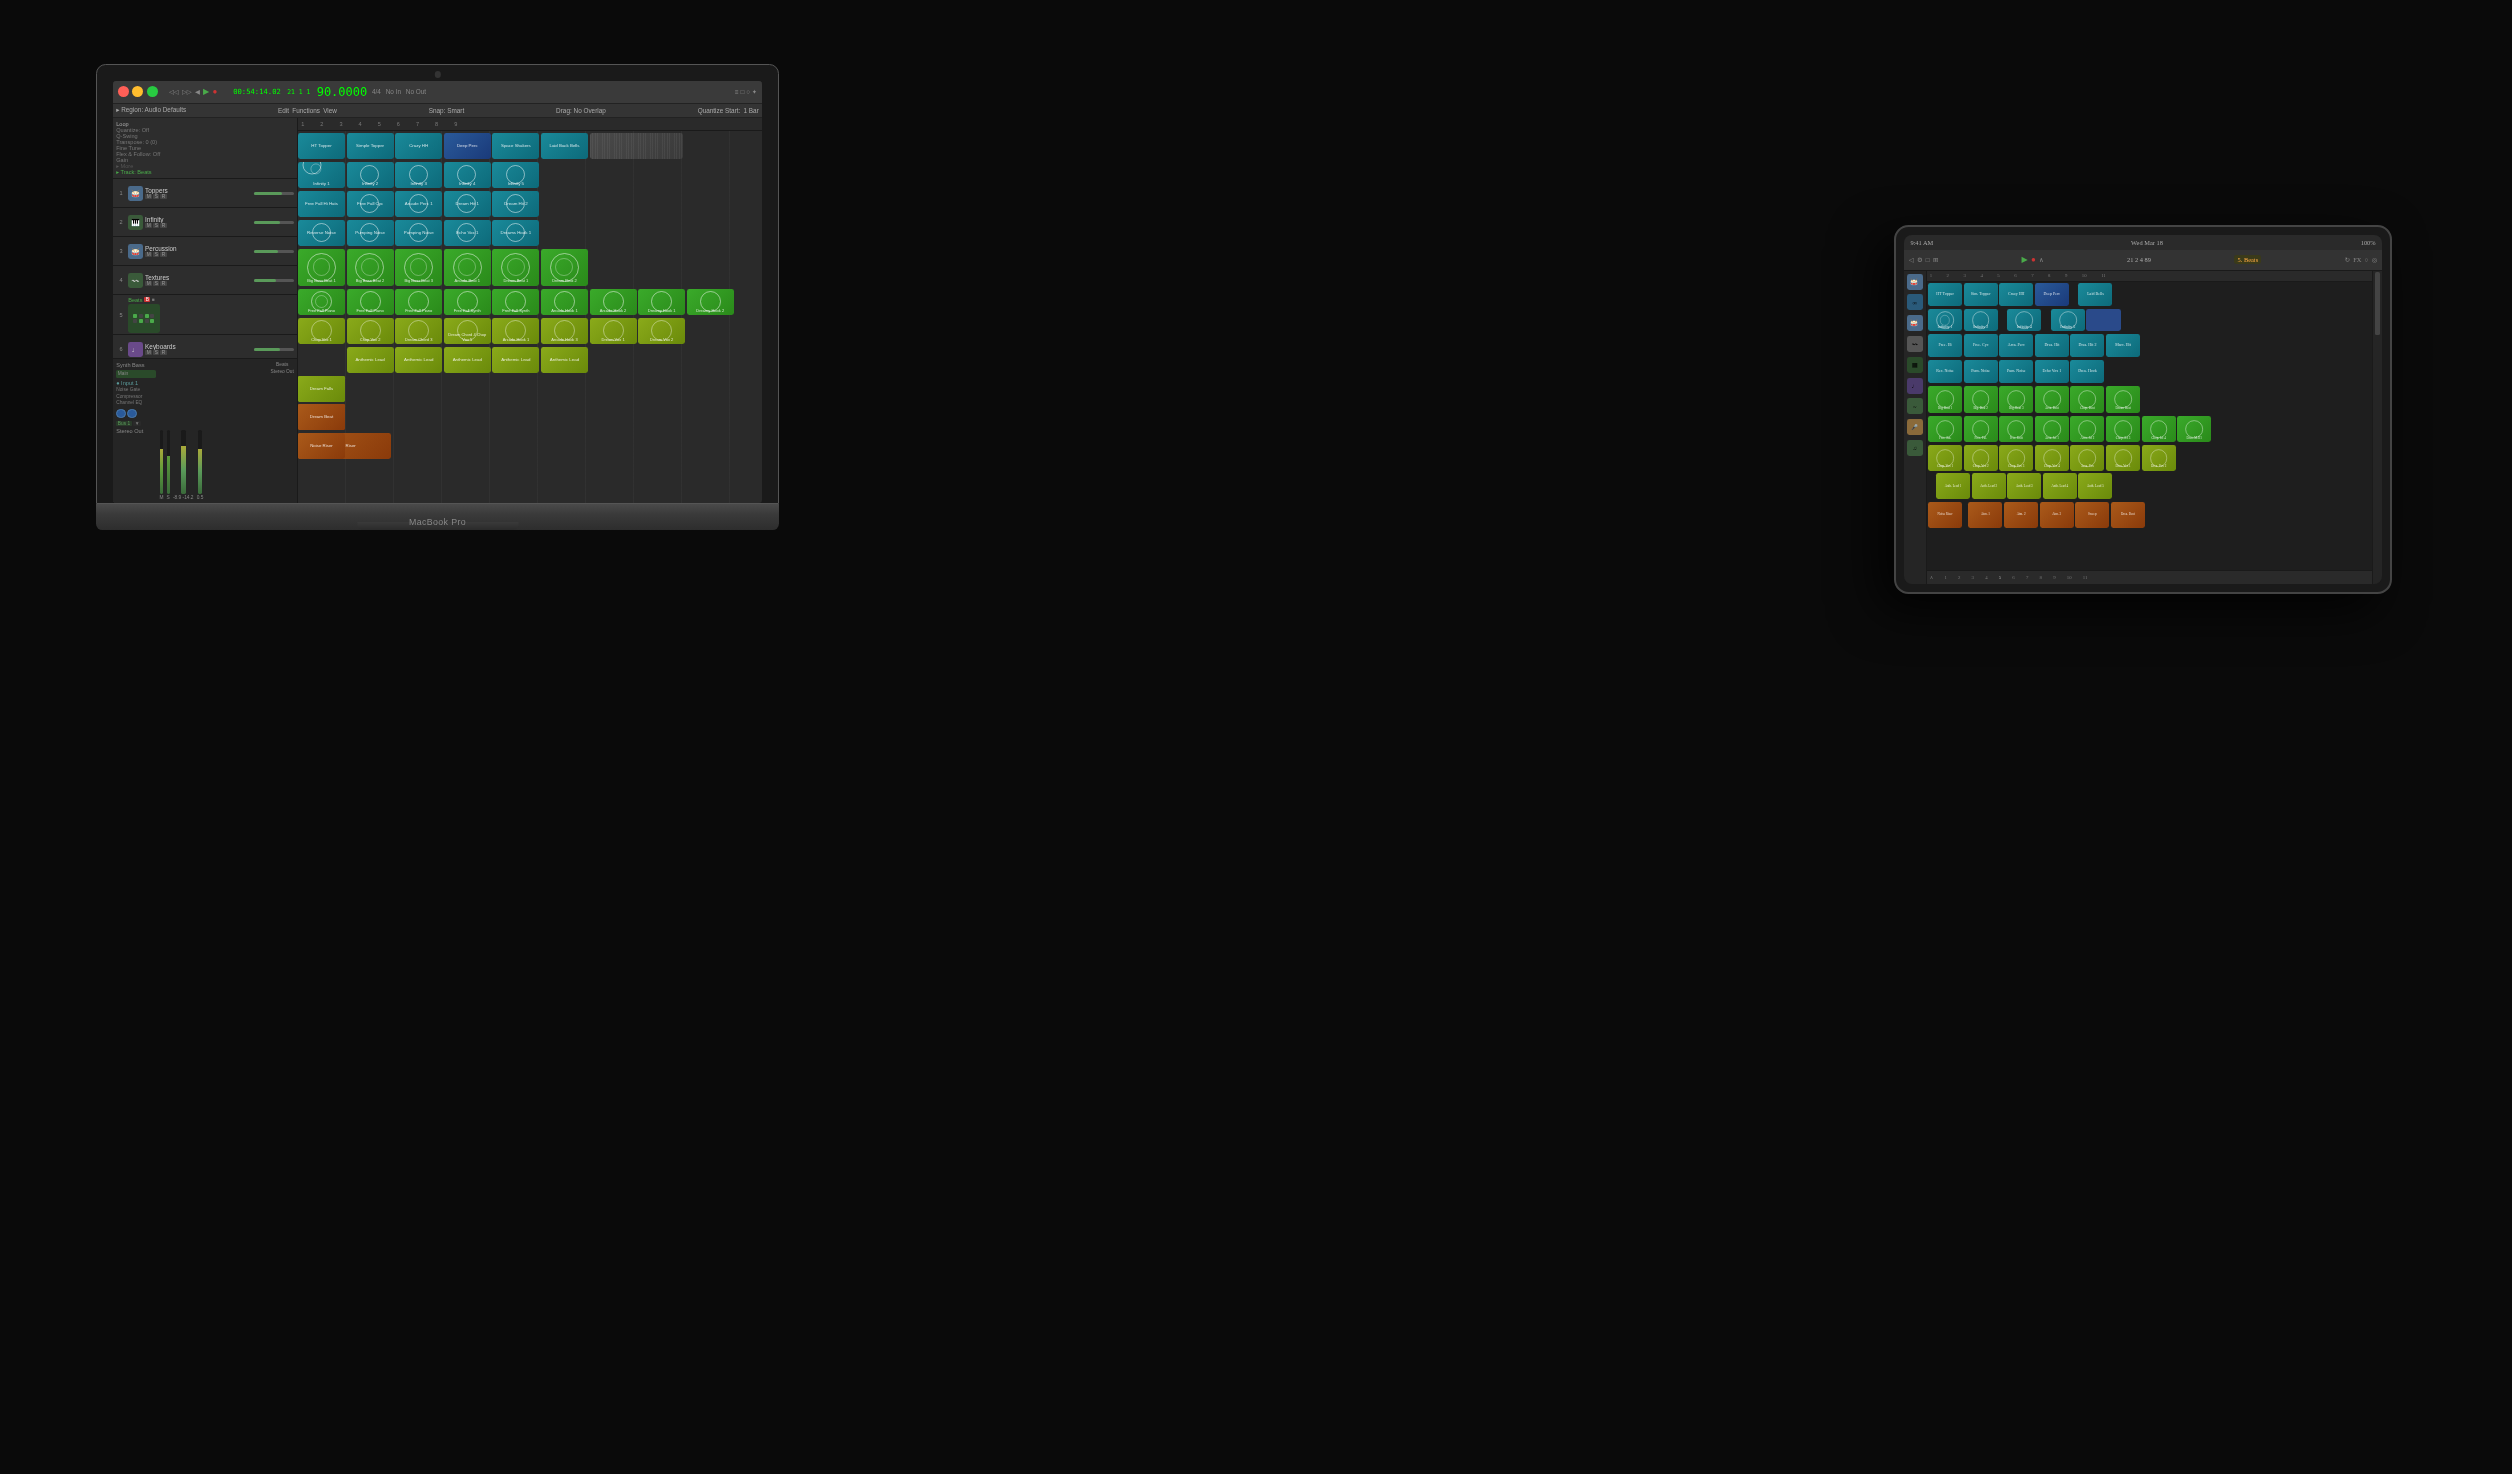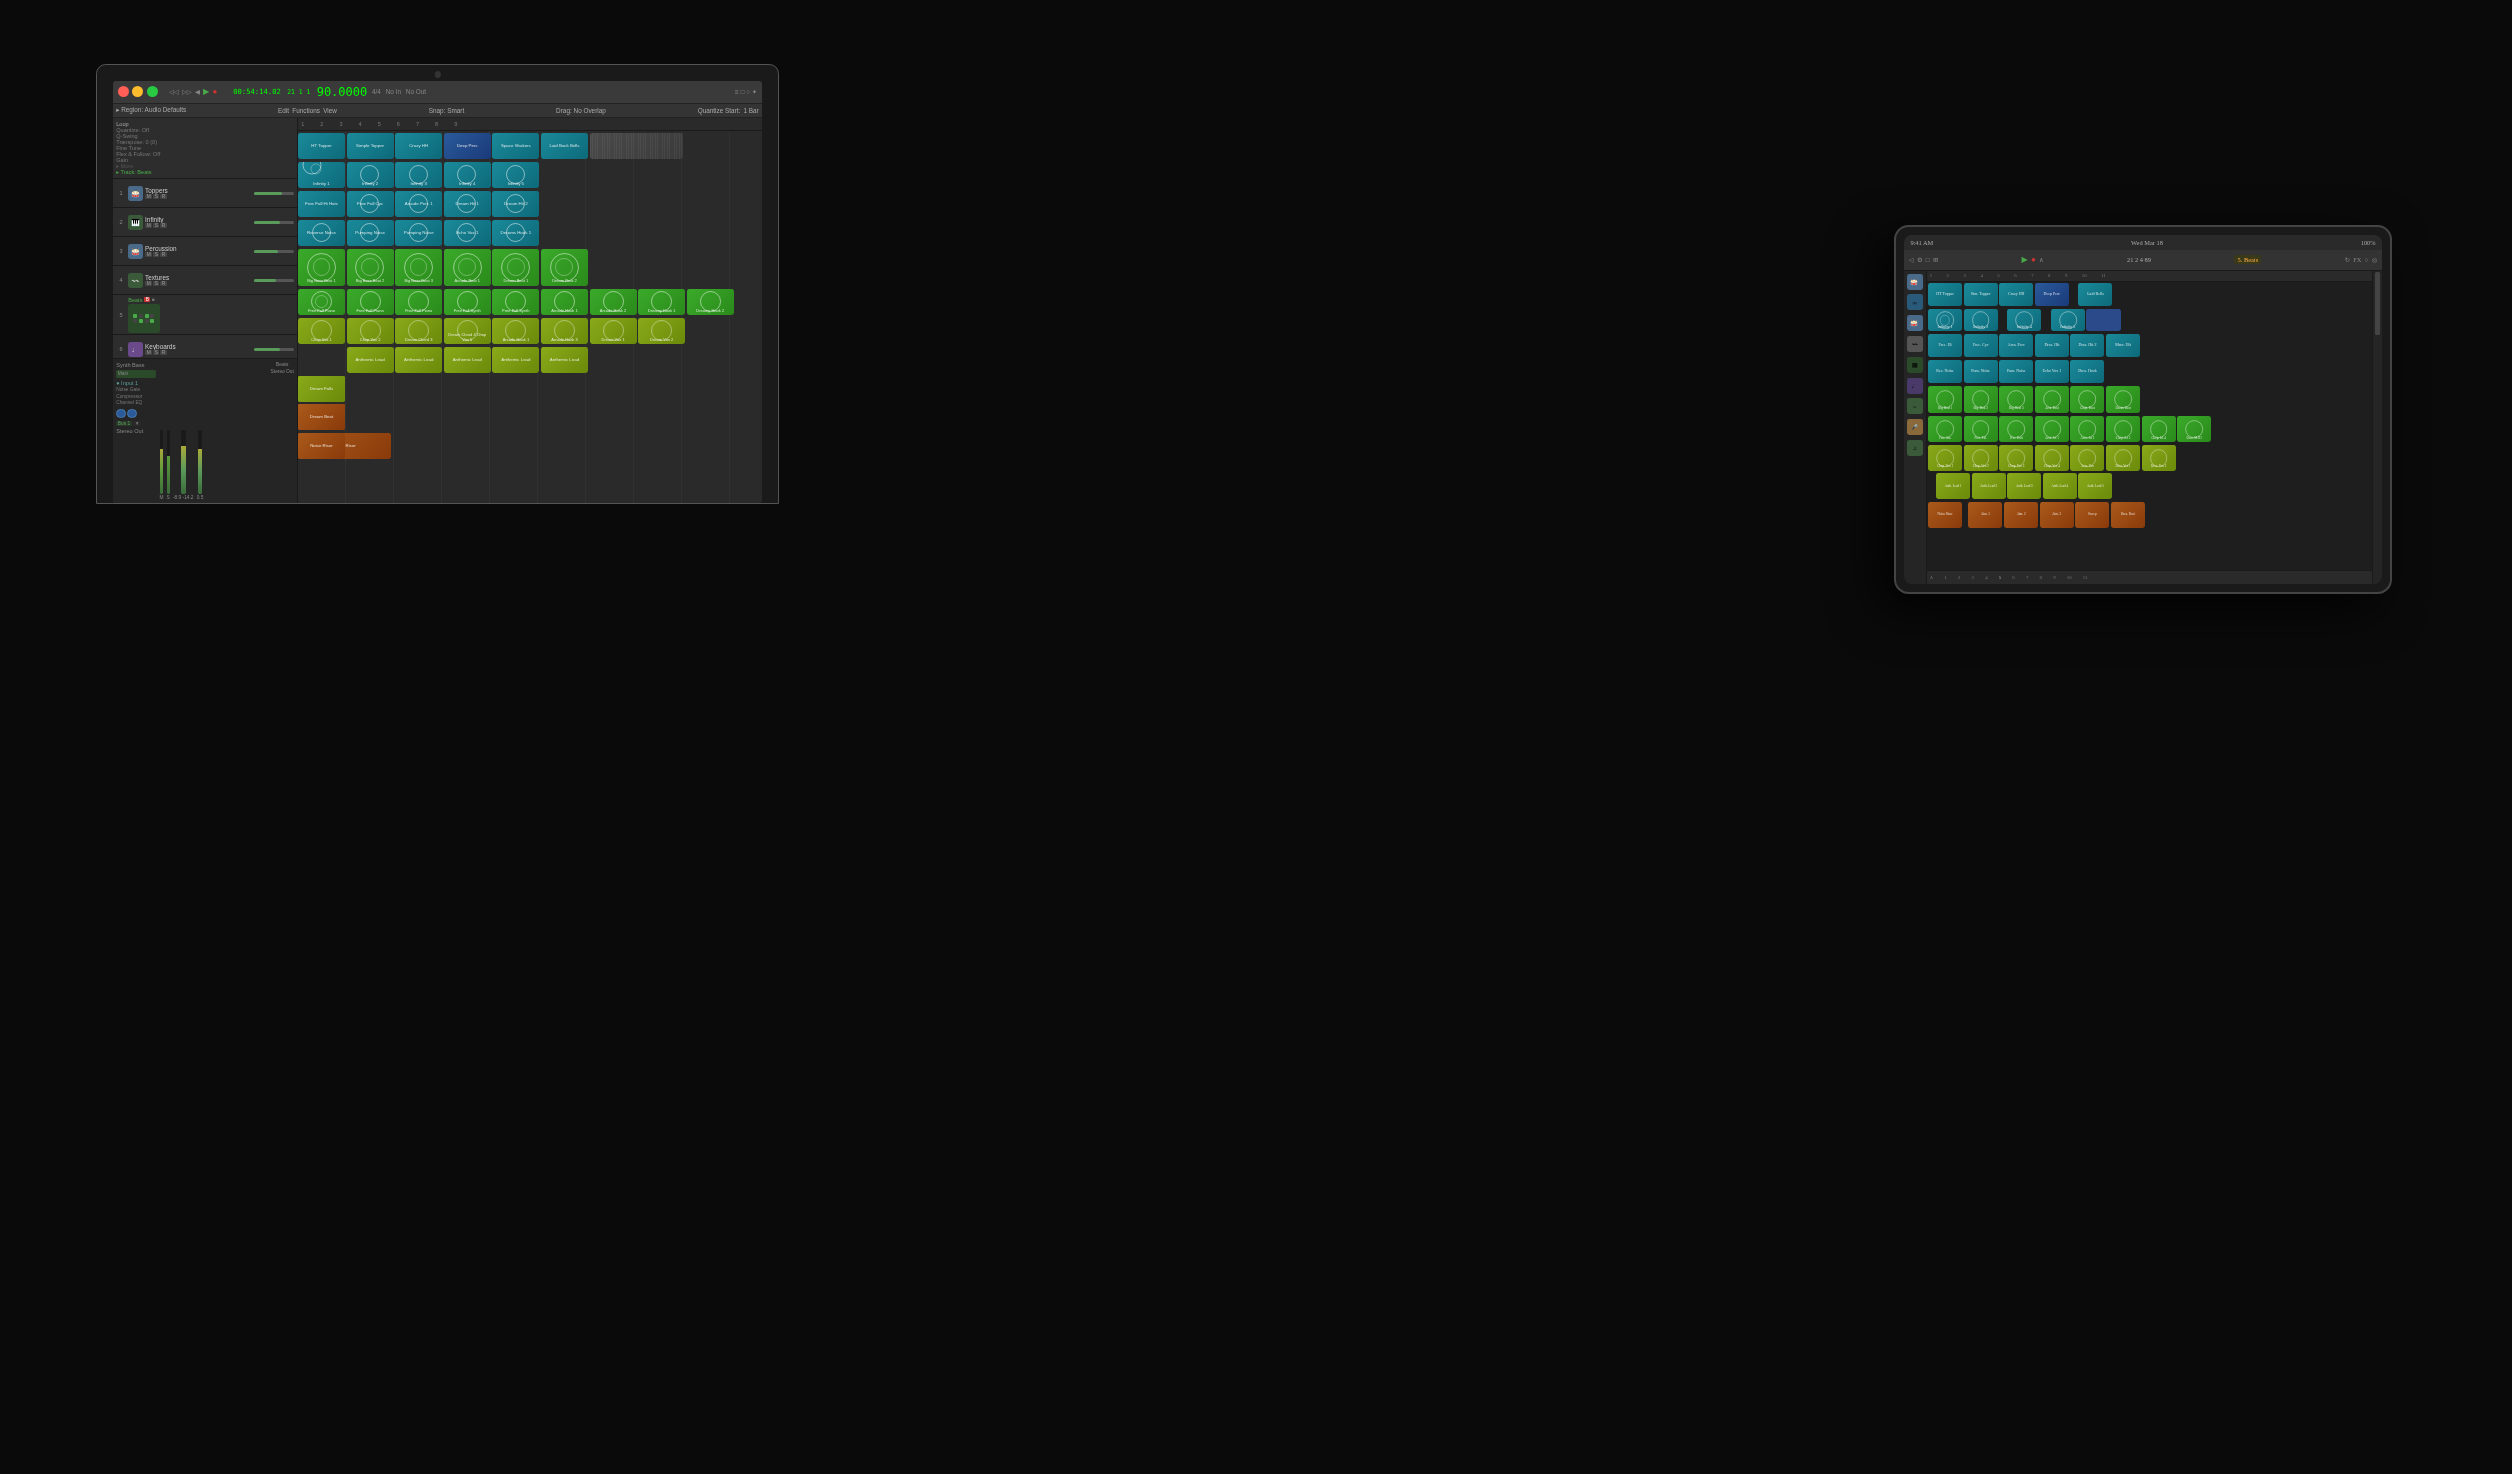--- a/index.html
+++ b/index.html
@@ -972,20 +972,24 @@
                     <span class="clip-label">Noise Riser</span>
                   </div>
                 </div>
               </div>
             </div>
           </div>
         </div>
       </div>
     </div>
   </div>
+  <div class="macbook-body">
+    <div class="macbook-foot"></div>
+    <div class="macbook-label">MacBook Pro</div>
+  </div>
 </div>
 
 <div class="ipad">
   <div class="ipad-screen">
 
     <div class="ipad-status-bar">
       <span>9:41 AM</span>
       <span>Wed Mar 18</span>
       <span>100%</span>
     </div>

